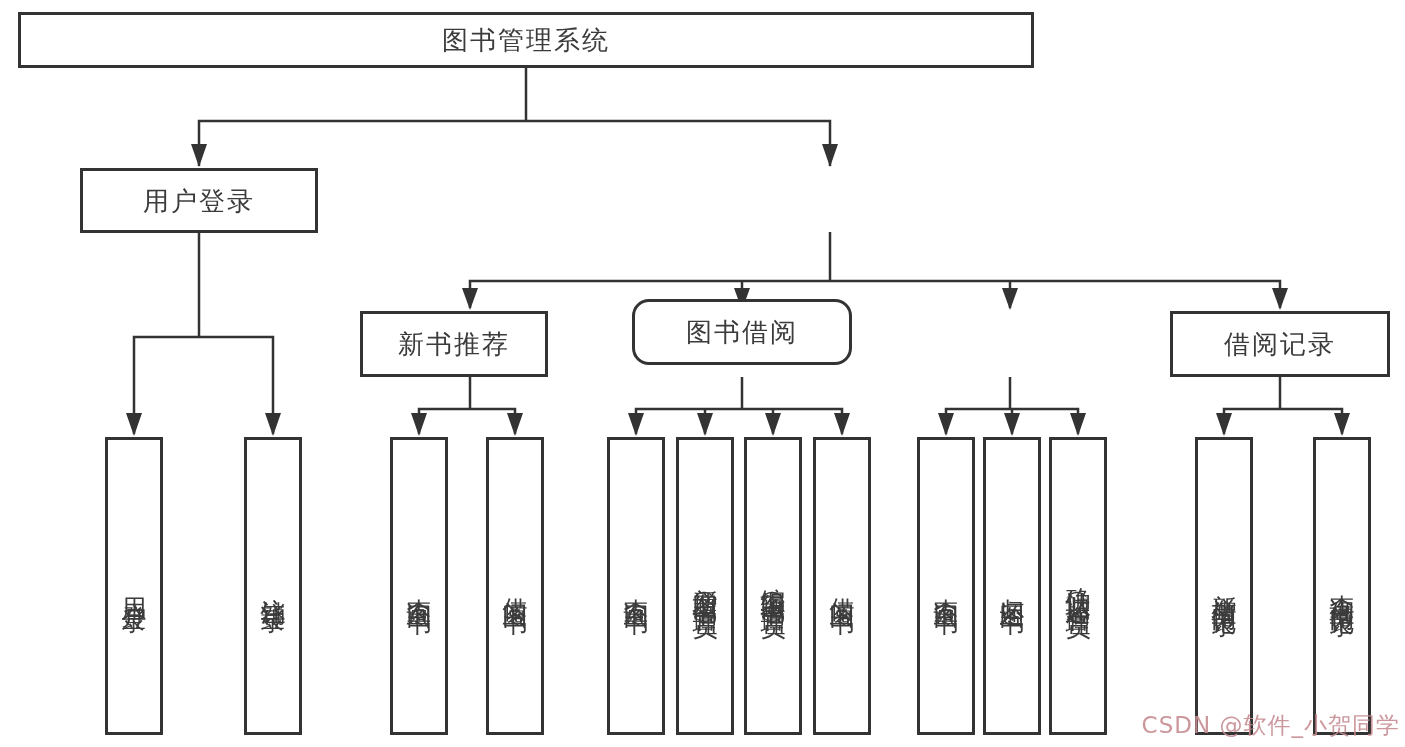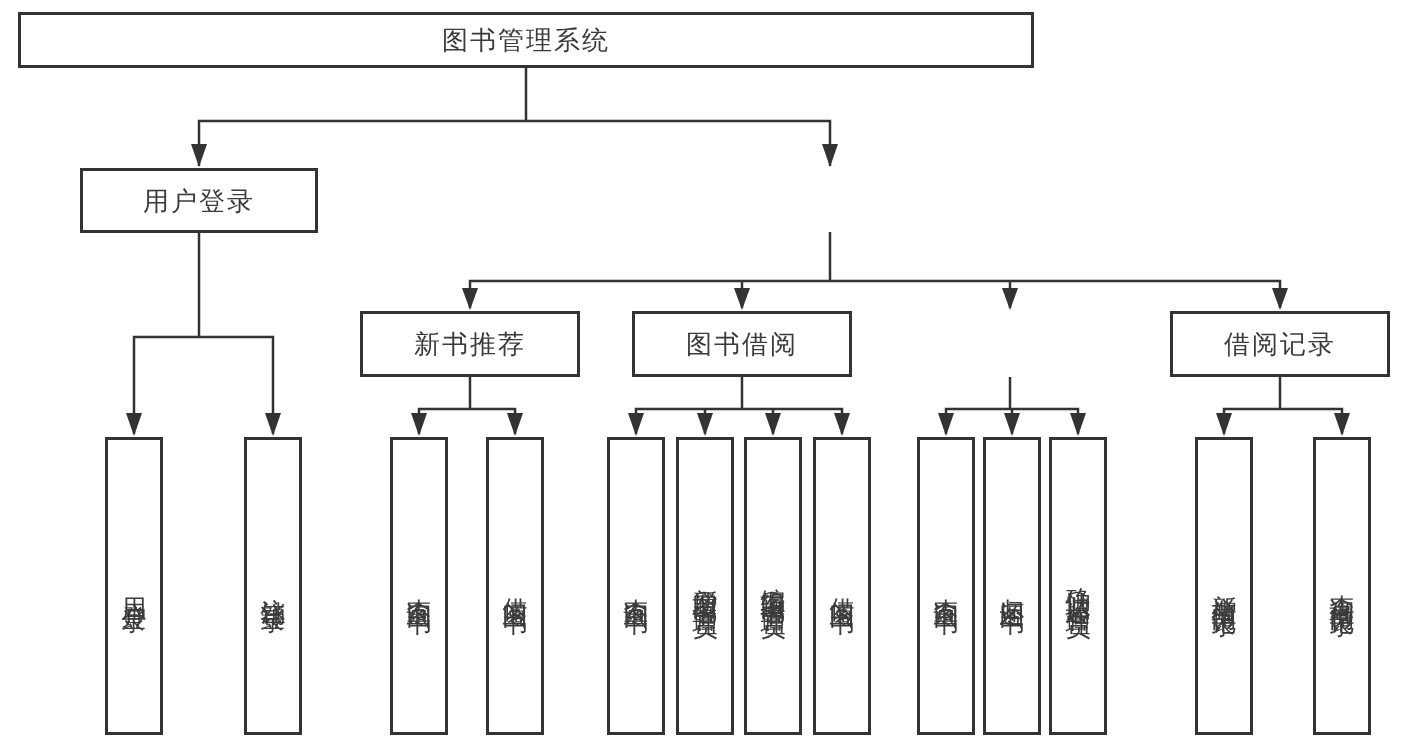--- a/index.html
+++ b/index.html
@@ -48,22 +48,22 @@
     text-orientation: mixed;
     letter-spacing: 4px;
     line-height: 1;
   }
   
   #n-root            { left: 18px;   top: 12px;  width: 1016px; height: 56px; }
   
   #n-user-login      { left: 80px;   top: 168px; width: 238px;  height: 65px; }
   #n-book-management { left: 711px;  top: 168px; width: 238px;  height: 65px; }
   
-  #n-new-book-rec    { left: 360px;  top: 311px; width: 220px;  height: 66px; }
-  #n-book-borrow     { left: 632px;  top: 311px; width: 220px;  height: 66px; }
+  #n-new-book-rec    { left: 360px;  top: 311px; width: 188px;  height: 66px; }
+  #n-book-borrow     { left: 632px;  top: 299px; width: 220px;  height: 66px; border-radius: 17px; }
   #n-current-borrow  { left: 900px;  top: 311px; width: 220px;  height: 66px; }
   #n-borrow-records  { left: 1170px; top: 311px; width: 220px;  height: 66px; }
   
   #n-login      { left: 105px;  }
   #n-logout     { left: 244px;  }
   #n-nbr-query  { left: 390px;  }
   #n-nbr-borrow { left: 486px;  }
   #n-bb-query   { left: 607px;  }
   #n-bb-add     { left: 676px;  }
   #n-bb-edit    { left: 744px;  }
@@ -196,13 +196,14 @@
   <div class="node leaf" id="n-cb-confirm">
     <span class="vtext">确认归还（管理员）</span>
   </div>
   <div class="node leaf" id="n-br-add">
     <span class="vtext">新增借阅记录</span>
   </div>
   <div class="node leaf" id="n-br-query">
     <span class="vtext">查询借阅记录</span>
   </div>
 
+  <div id="watermark">CSDN @软件_小贺同学</div>
 </div>
 
 </body></html>

